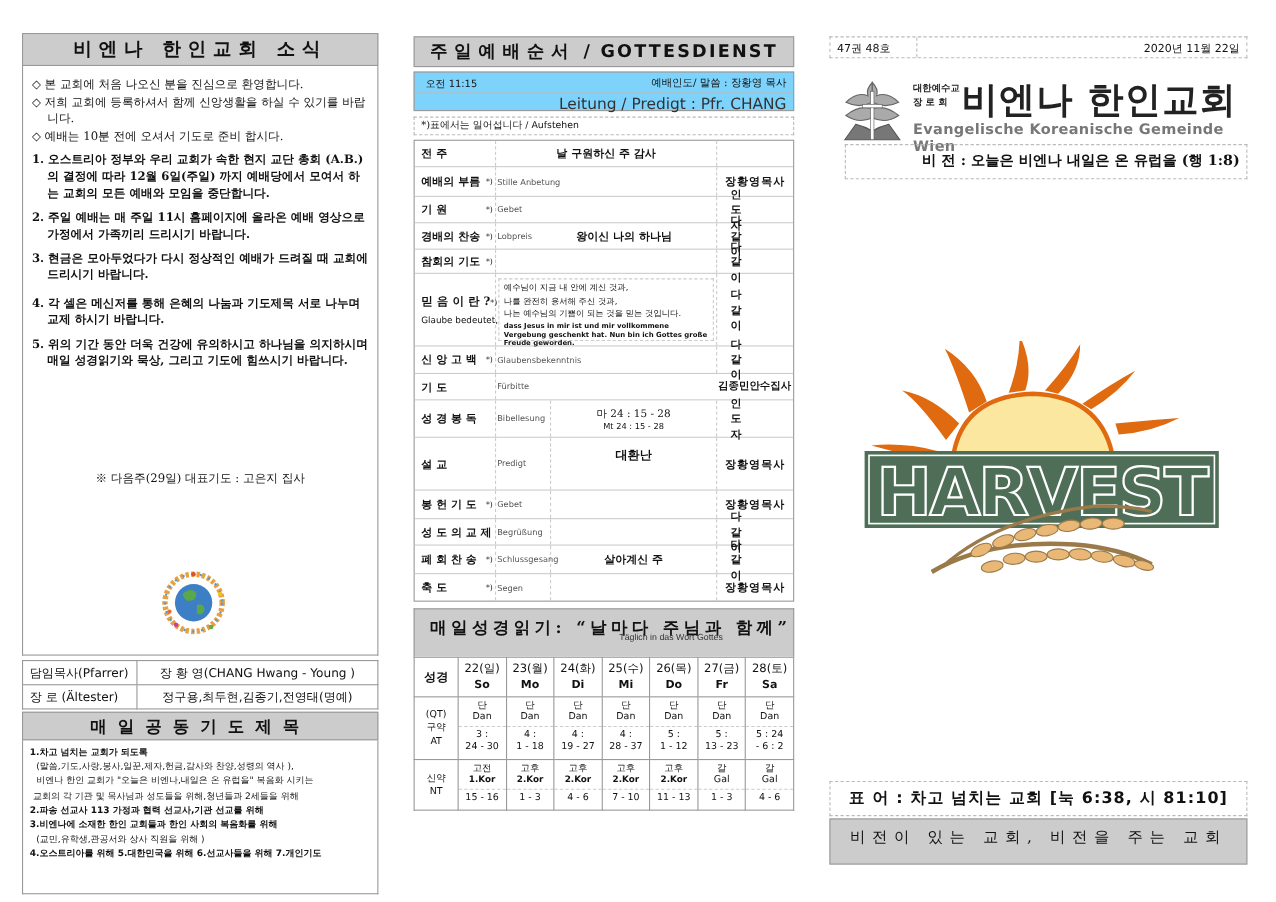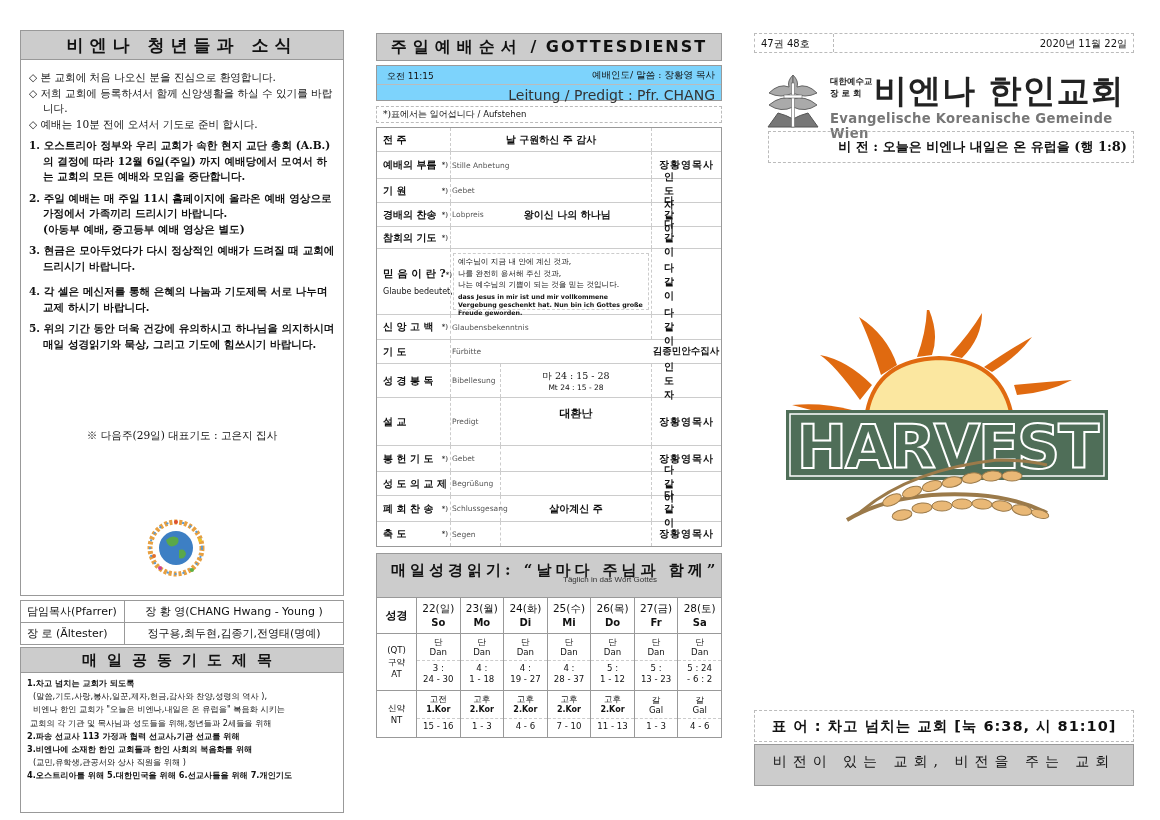--- a/index.html
+++ b/index.html
@@ -98,28 +98,27 @@
 
   #harvest { position: absolute; left: 772px; top: 310px; width: 350px; height: 260px; }
 
   #motto-box { position: absolute; left: 754px; top: 710px; width: 380px; border: 1px dashed #bbb; height: 32px; line-height: 30px; text-align: center; font-family: "DejaVu Sans", sans-serif; font-size: 14.5px; font-weight: bold; letter-spacing: 1px; }
   #vision2-box { position: absolute; left: 754px; top: 744px; width: 380px; height: 42px; background: #cccccc; border: 1px solid #999; text-align: center; line-height: 32px; font-weight: normal; font-size: 14px; letter-spacing: 6px; }
 </style>
 </head>
 <body>
 
 <div id="left" class="col">
-  <div id="news-title" class="gray-title">비엔나 청년들과 소식</div>
+  <div id="news-title" class="gray-title">비엔나 한인교회 소식</div>
   <div id="news-box">
     <div class="bullet-line">◇ 본 교회에 처음 나오신 분을 진심으로 환영합니다.</div>
     <div class="bullet-line">◇ 저희 교회에 등록하셔서 함께 신앙생활을 하실 수 있기를 바랍니다.</div>
     <div class="bullet-line">◇ 예배는 10분 전에 오셔서 기도로 준비 합시다.</div>
     <div class="num-item">1. 오스트리아 정부와 우리 교회가 속한 현지 교단 총회 (A.B.)의 결정에 따라 12월 6일(주일) 까지 예배당에서 모여서 하는 교회의 모든 예배와 모임을 중단합니다.</div>
     <div class="num-item">2. 주일 예배는 매 주일 11시 홈페이지에 올라온 예배 영상으로 가정에서 가족끼리 드리시기 바랍니다.</div>
-    <div class="num-item" style="margin-top:0;padding-left:14px;text-indent:0;">(아동부 예배, 중고등부 예배 영상은 별도)</div>
     <div class="num-item">3. 현금은 모아두었다가 다시 정상적인 예배가 드려질 때 교회에 드리시기 바랍니다.</div>
     <div class="num-item" style="margin-top:10px">4. 각 셀은 메신저를 통해 은혜의 나눔과 기도제목 서로 나누며 교제 하시기 바랍니다.</div>
     <div class="num-item">5. 위의 기간 동안 더욱 건강에 유의하시고 하나님을 의지하시며 매일 성경읽기와 묵상, 그리고 기도에 힘쓰시기 바랍니다.</div>
     <div id="next-prayer">※  다음주(29일) 대표기도 : 고은지 집사</div>
     <svg id="globe" viewBox="0 0 60 60">
       <g>
         <circle cx="30" cy="30" r="26" fill="none" stroke="#e8a040" stroke-width="5" stroke-dasharray="3 2"></circle>
         <circle cx="30" cy="30" r="26" fill="none" stroke="#5c9ad0" stroke-width="2" stroke-dasharray="2 6"></circle>
         <circle cx="30" cy="30" r="17" fill="#3d7fc4"></circle>
         <path d="M20 22 q6 -6 12 -2 q2 6 -4 8 q-6 2 -8 -6z" fill="#5aa84a"></path>

